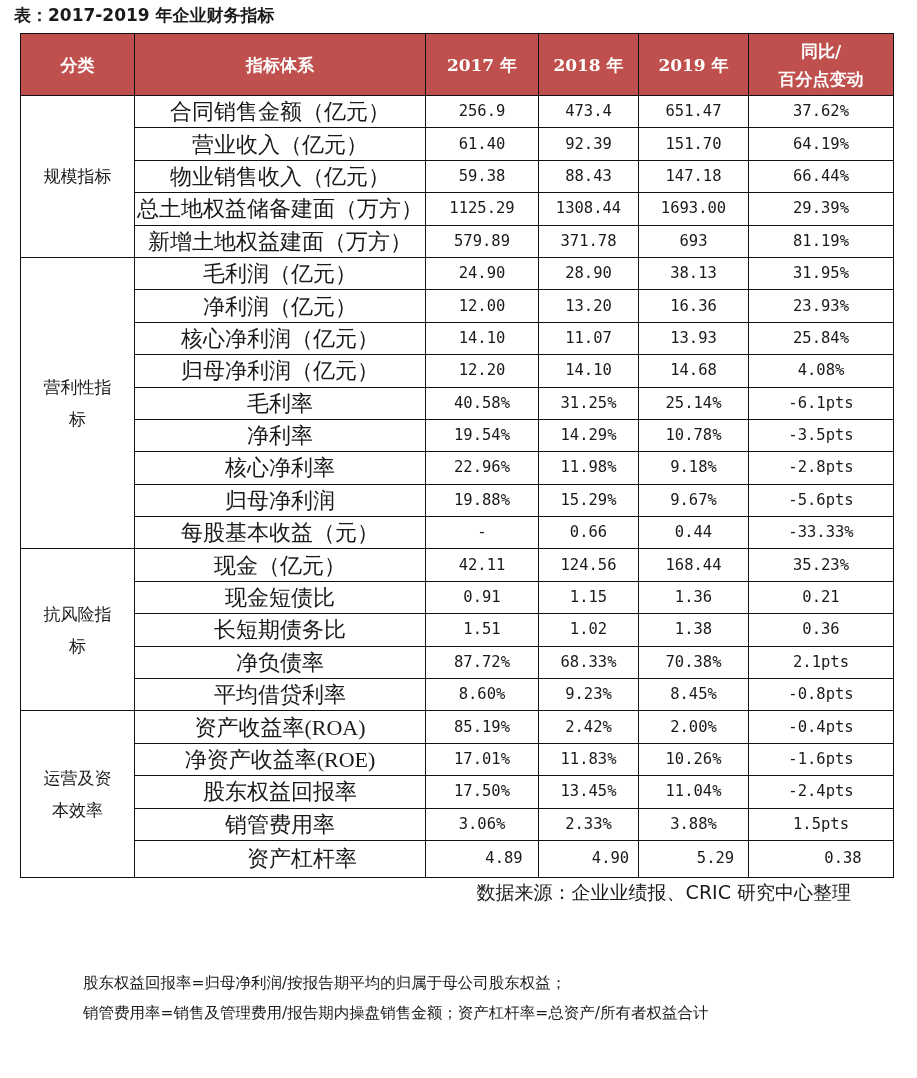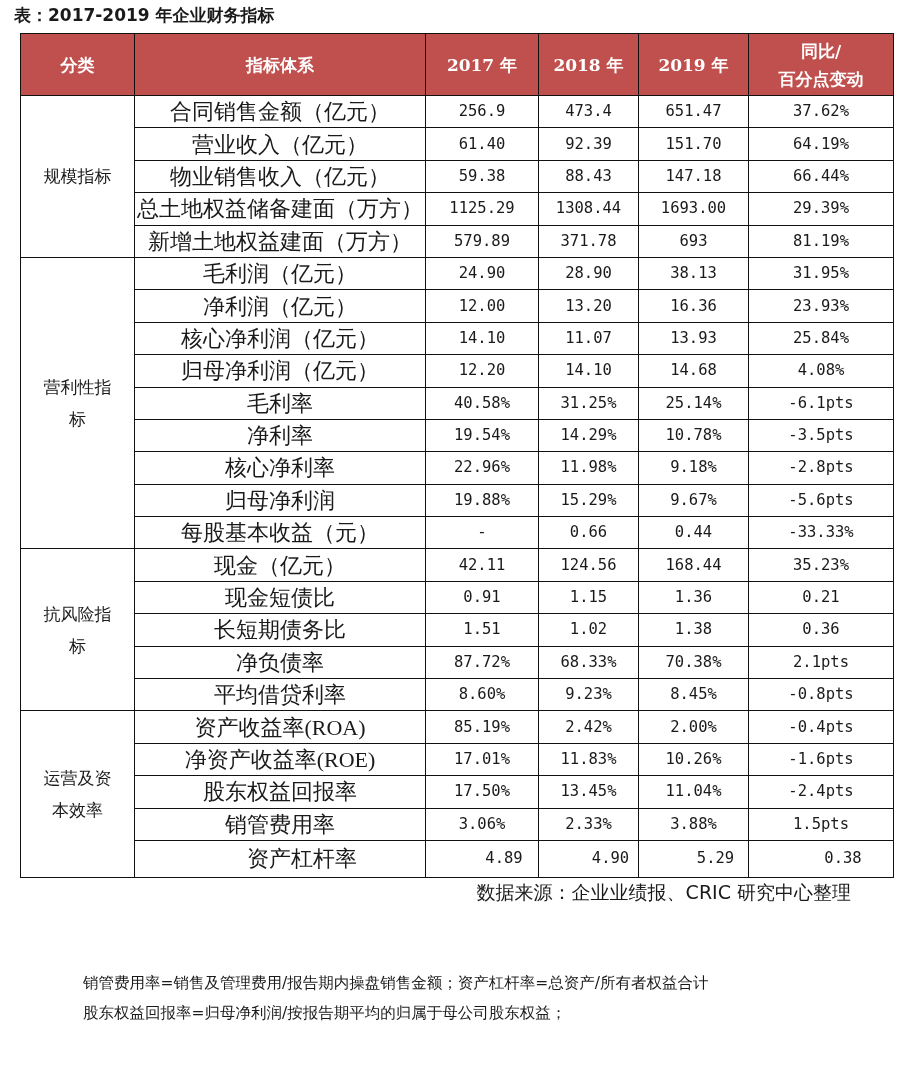--- a/index.html
+++ b/index.html
@@ -224,15 +224,15 @@
         <td class="num">4.90</td>
         <td class="num">5.29</td>
         <td class="num">0.38</td>
       </tr>
     </tbody>
 </table>
 
 <div class="source">数据来源：企业业绩报、CRIC 研究中心整理</div>
 
 <div class="notes">
+  <div class="indent">股东权益回报率=归母净利润/按报告期平均的归属于母公司股东权益；</div>
   <div class="indent">销管费用率=销售及管理费用/报告期内操盘销售金额；资产杠杆率=总资产/所有者权益合计</div>
-  <div class="indent">股东权益回报率=归母净利润/按报告期平均的归属于母公司股东权益；</div>
 </div>
 
 </body></html>

